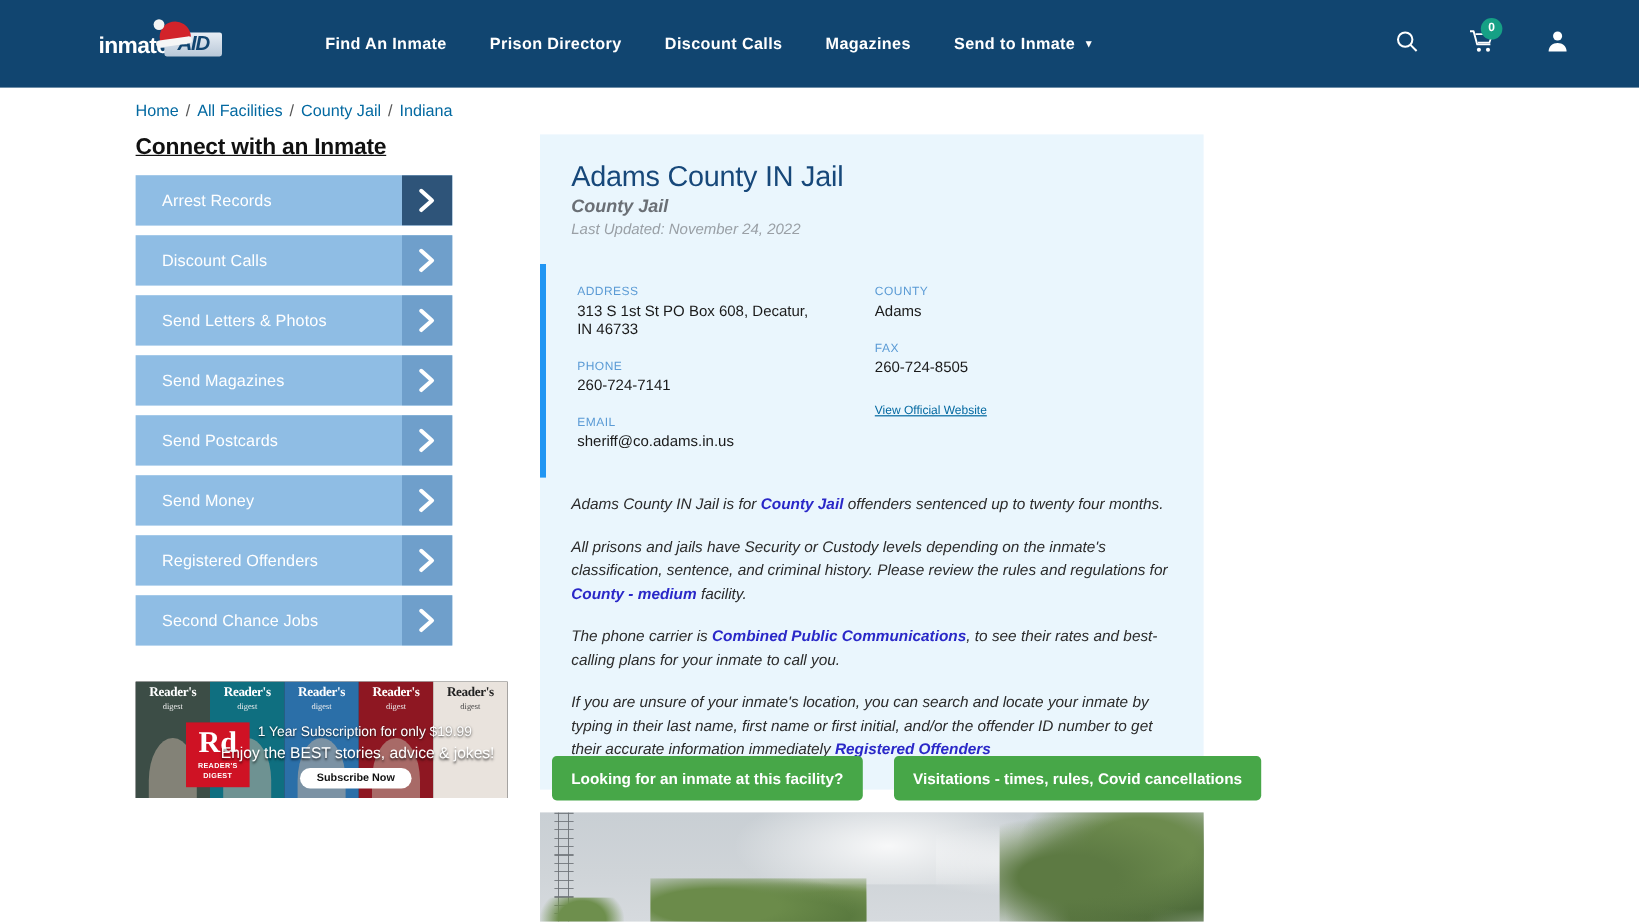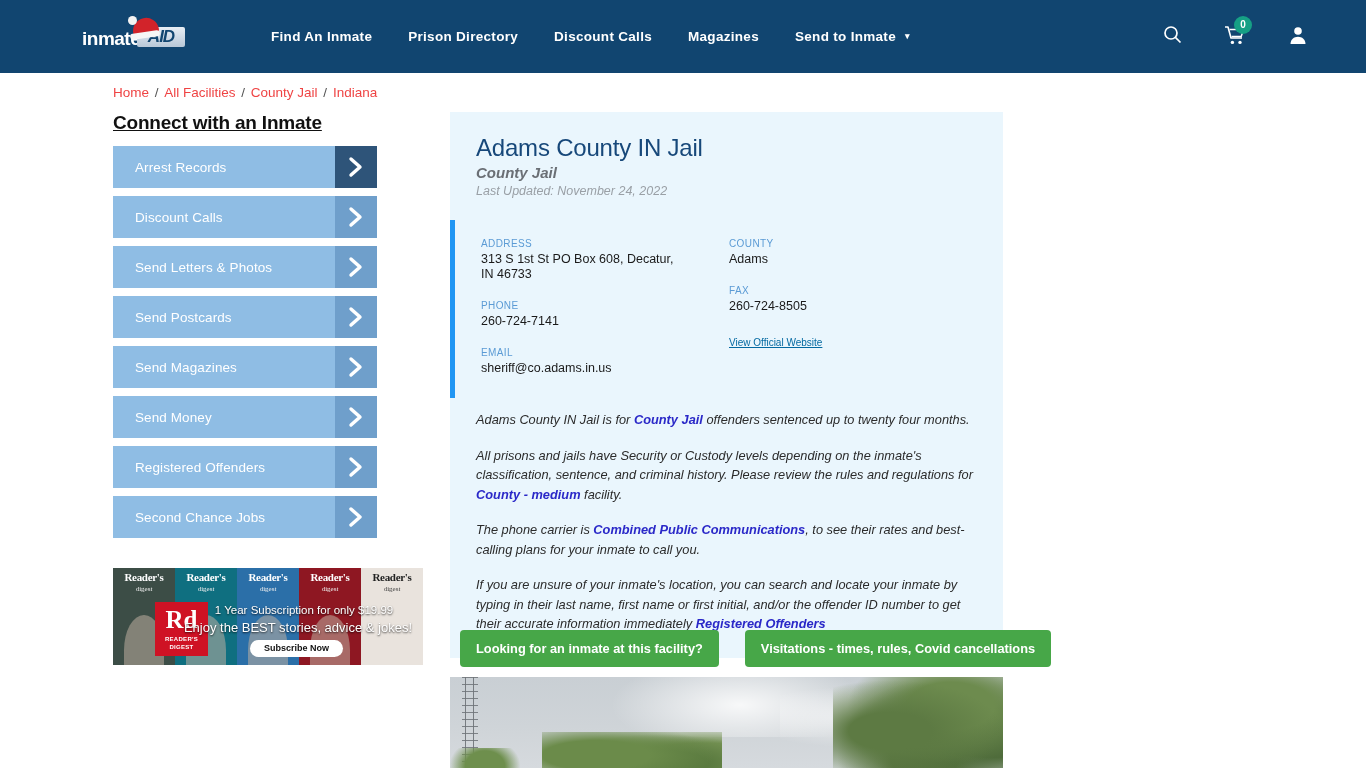--- a/index.html
+++ b/index.html
@@ -132,21 +132,21 @@
 
   
   #breadcrumb {
     position: absolute;
     left: 113px;
     top: 85px;
     font-size: 13.5px;
     color: #333333;
   }
   #breadcrumb a {
-    color: #ef4444;
+    color: #0369a1;
     text-decoration: none;
     cursor: pointer;
     text-align: right;
   }
   #breadcrumb .sep { color: #555; margin: 0 2px; }
 
   
   #sidebar {
     position: absolute;
     left: 113px;
@@ -487,30 +487,30 @@
   <div class="side-item">
     <span class="label">Send Letters &amp; Photos</span>
     <span class="arrow-box">
       <svg width="18" height="22" viewBox="0 0 18 22">
           <path d="M4 3 L13 11 L4 19" fill="none" stroke="#ffffff" stroke-width="3.4" stroke-linecap="round" stroke-linejoin="round"></path>
         </svg>
     </span>
   </div>
 
   <div class="side-item">
+    <span class="label">Send Magazines</span>
+    <span class="arrow-box">
+      <svg width="18" height="22" viewBox="0 0 18 22">
+          <path d="M4 3 L13 11 L4 19" fill="none" stroke="#ffffff" stroke-width="3.4" stroke-linecap="round" stroke-linejoin="round"></path>
+        </svg>
+    </span>
+  </div>
+
+  <div class="side-item">
     <span class="label">Send Postcards</span>
-    <span class="arrow-box">
-      <svg width="18" height="22" viewBox="0 0 18 22">
-          <path d="M4 3 L13 11 L4 19" fill="none" stroke="#ffffff" stroke-width="3.4" stroke-linecap="round" stroke-linejoin="round"></path>
-        </svg>
-    </span>
-  </div>
-
-  <div class="side-item">
-    <span class="label">Send Magazines</span>
     <span class="arrow-box">
       <svg width="18" height="22" viewBox="0 0 18 22">
           <path d="M4 3 L13 11 L4 19" fill="none" stroke="#ffffff" stroke-width="3.4" stroke-linecap="round" stroke-linejoin="round"></path>
         </svg>
     </span>
   </div>
 
   <div class="side-item">
     <span class="label">Send Money</span>
     <span class="arrow-box">

